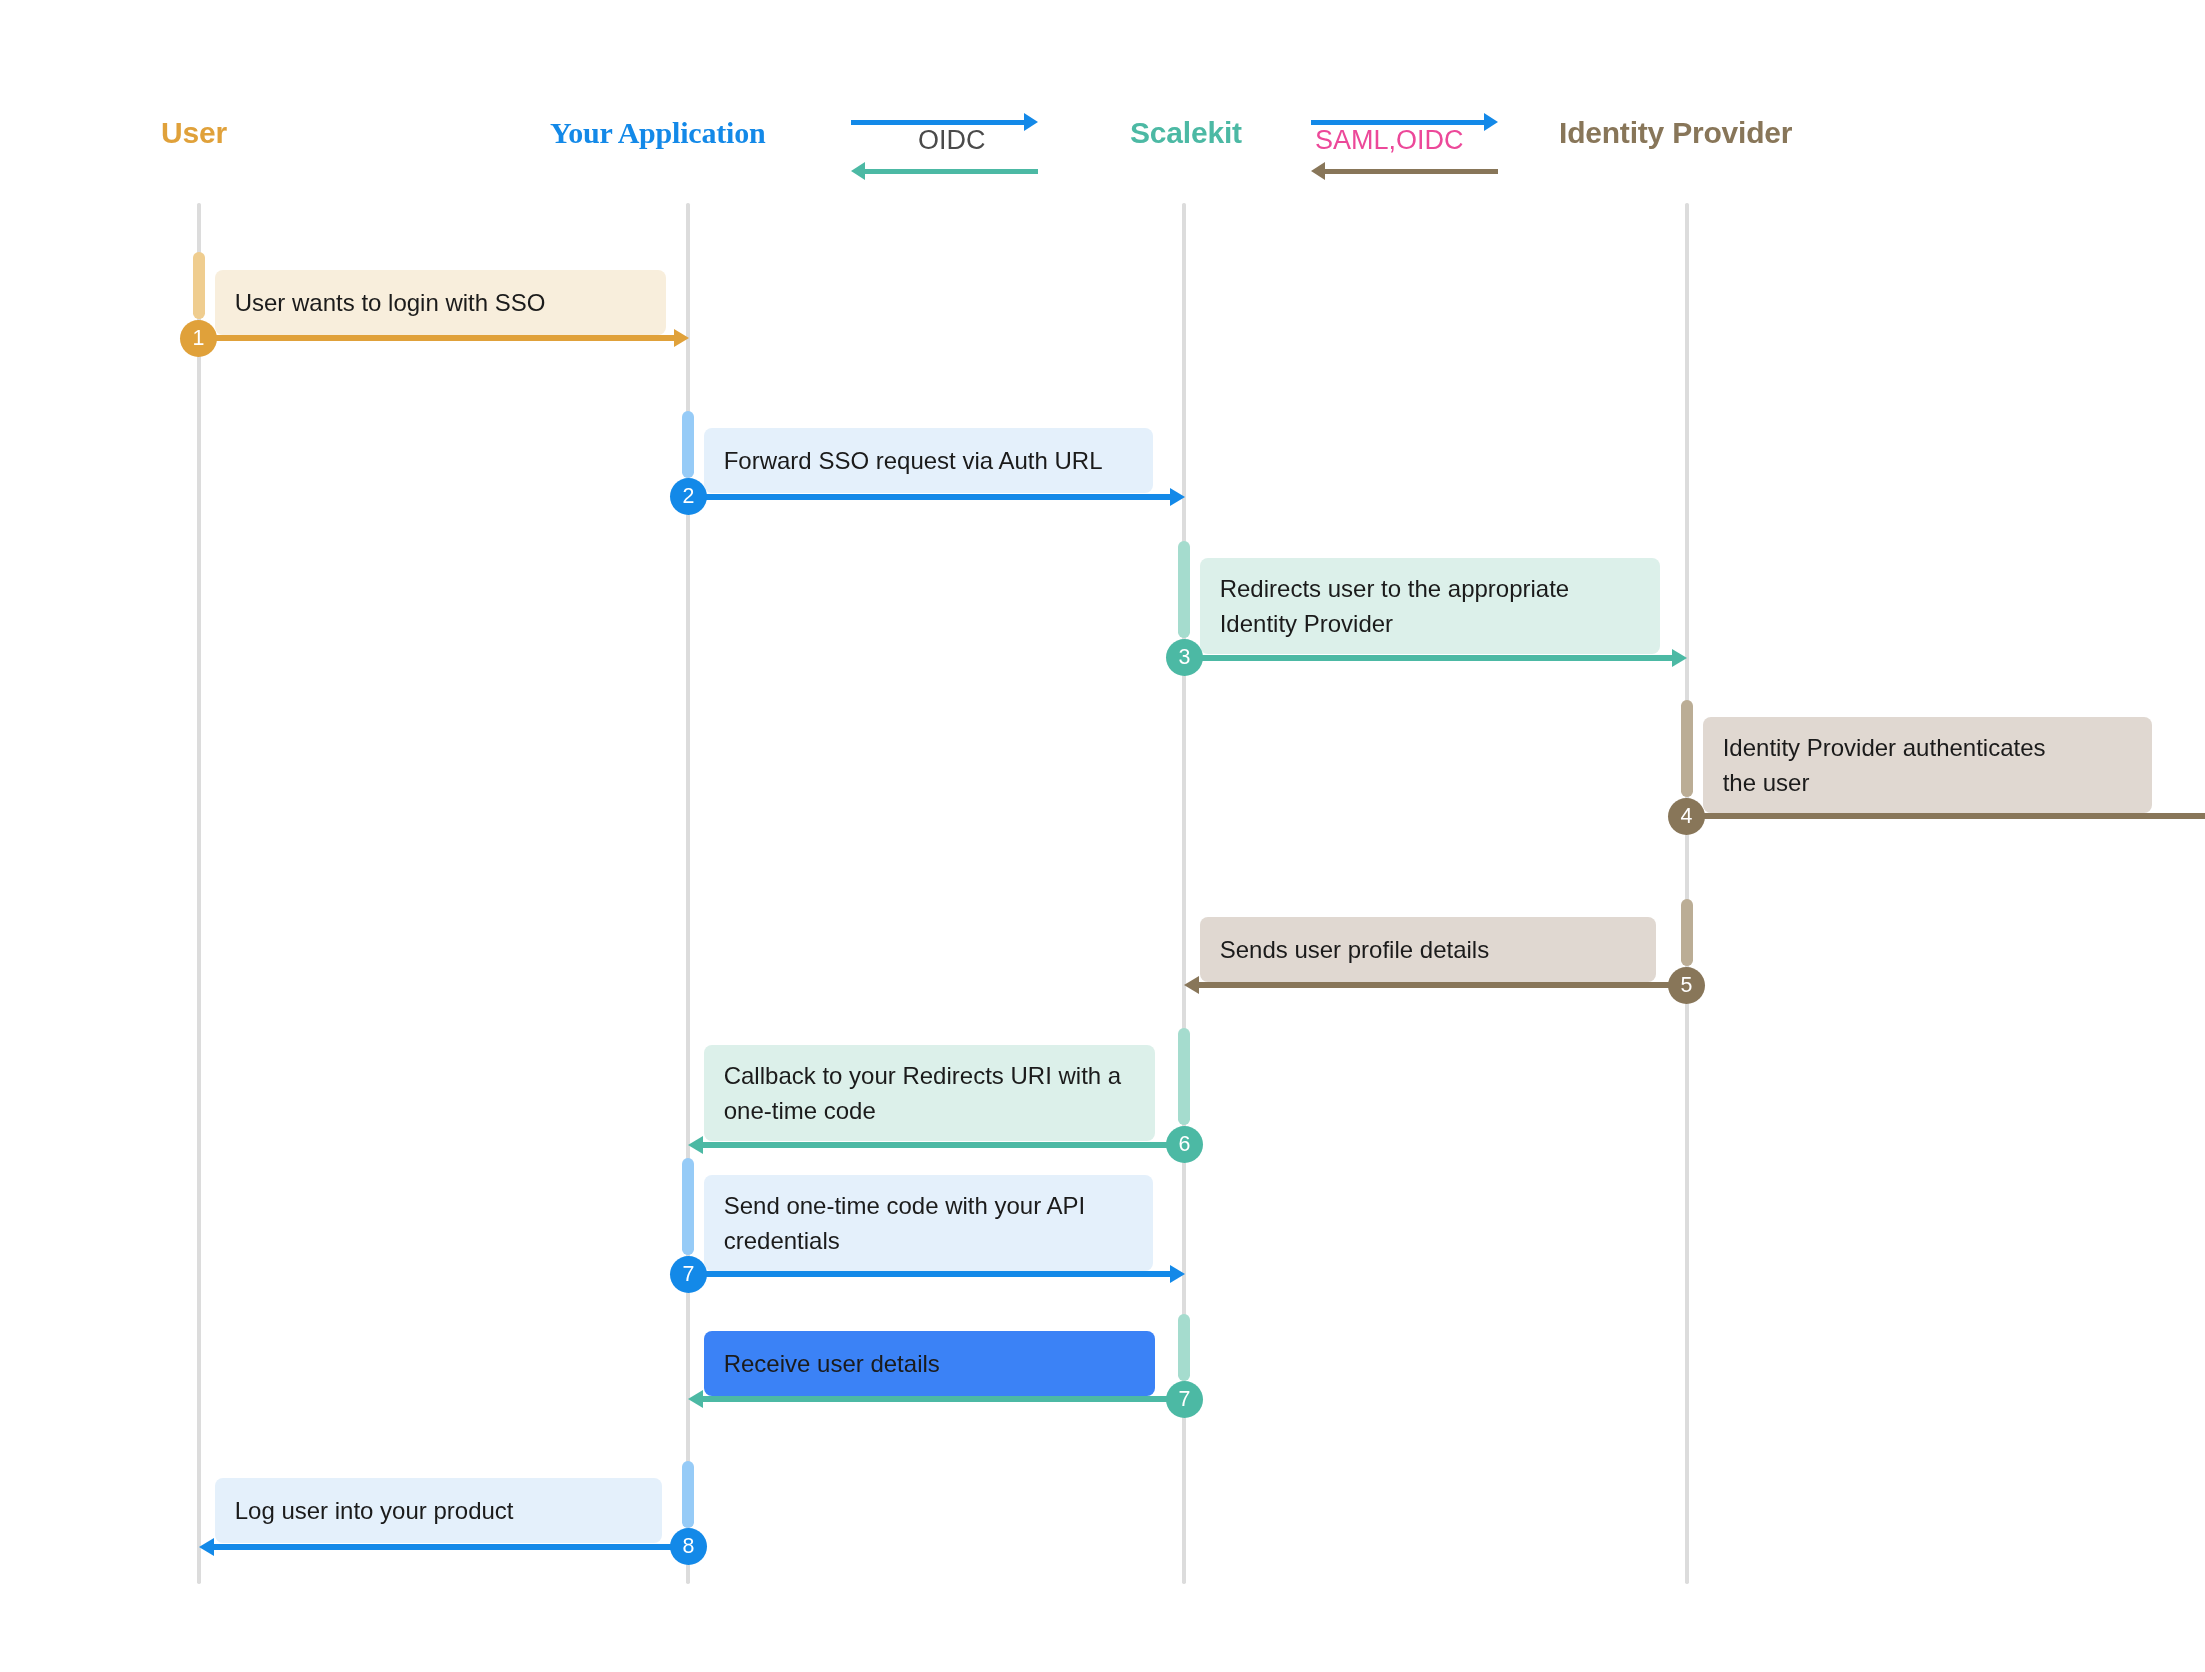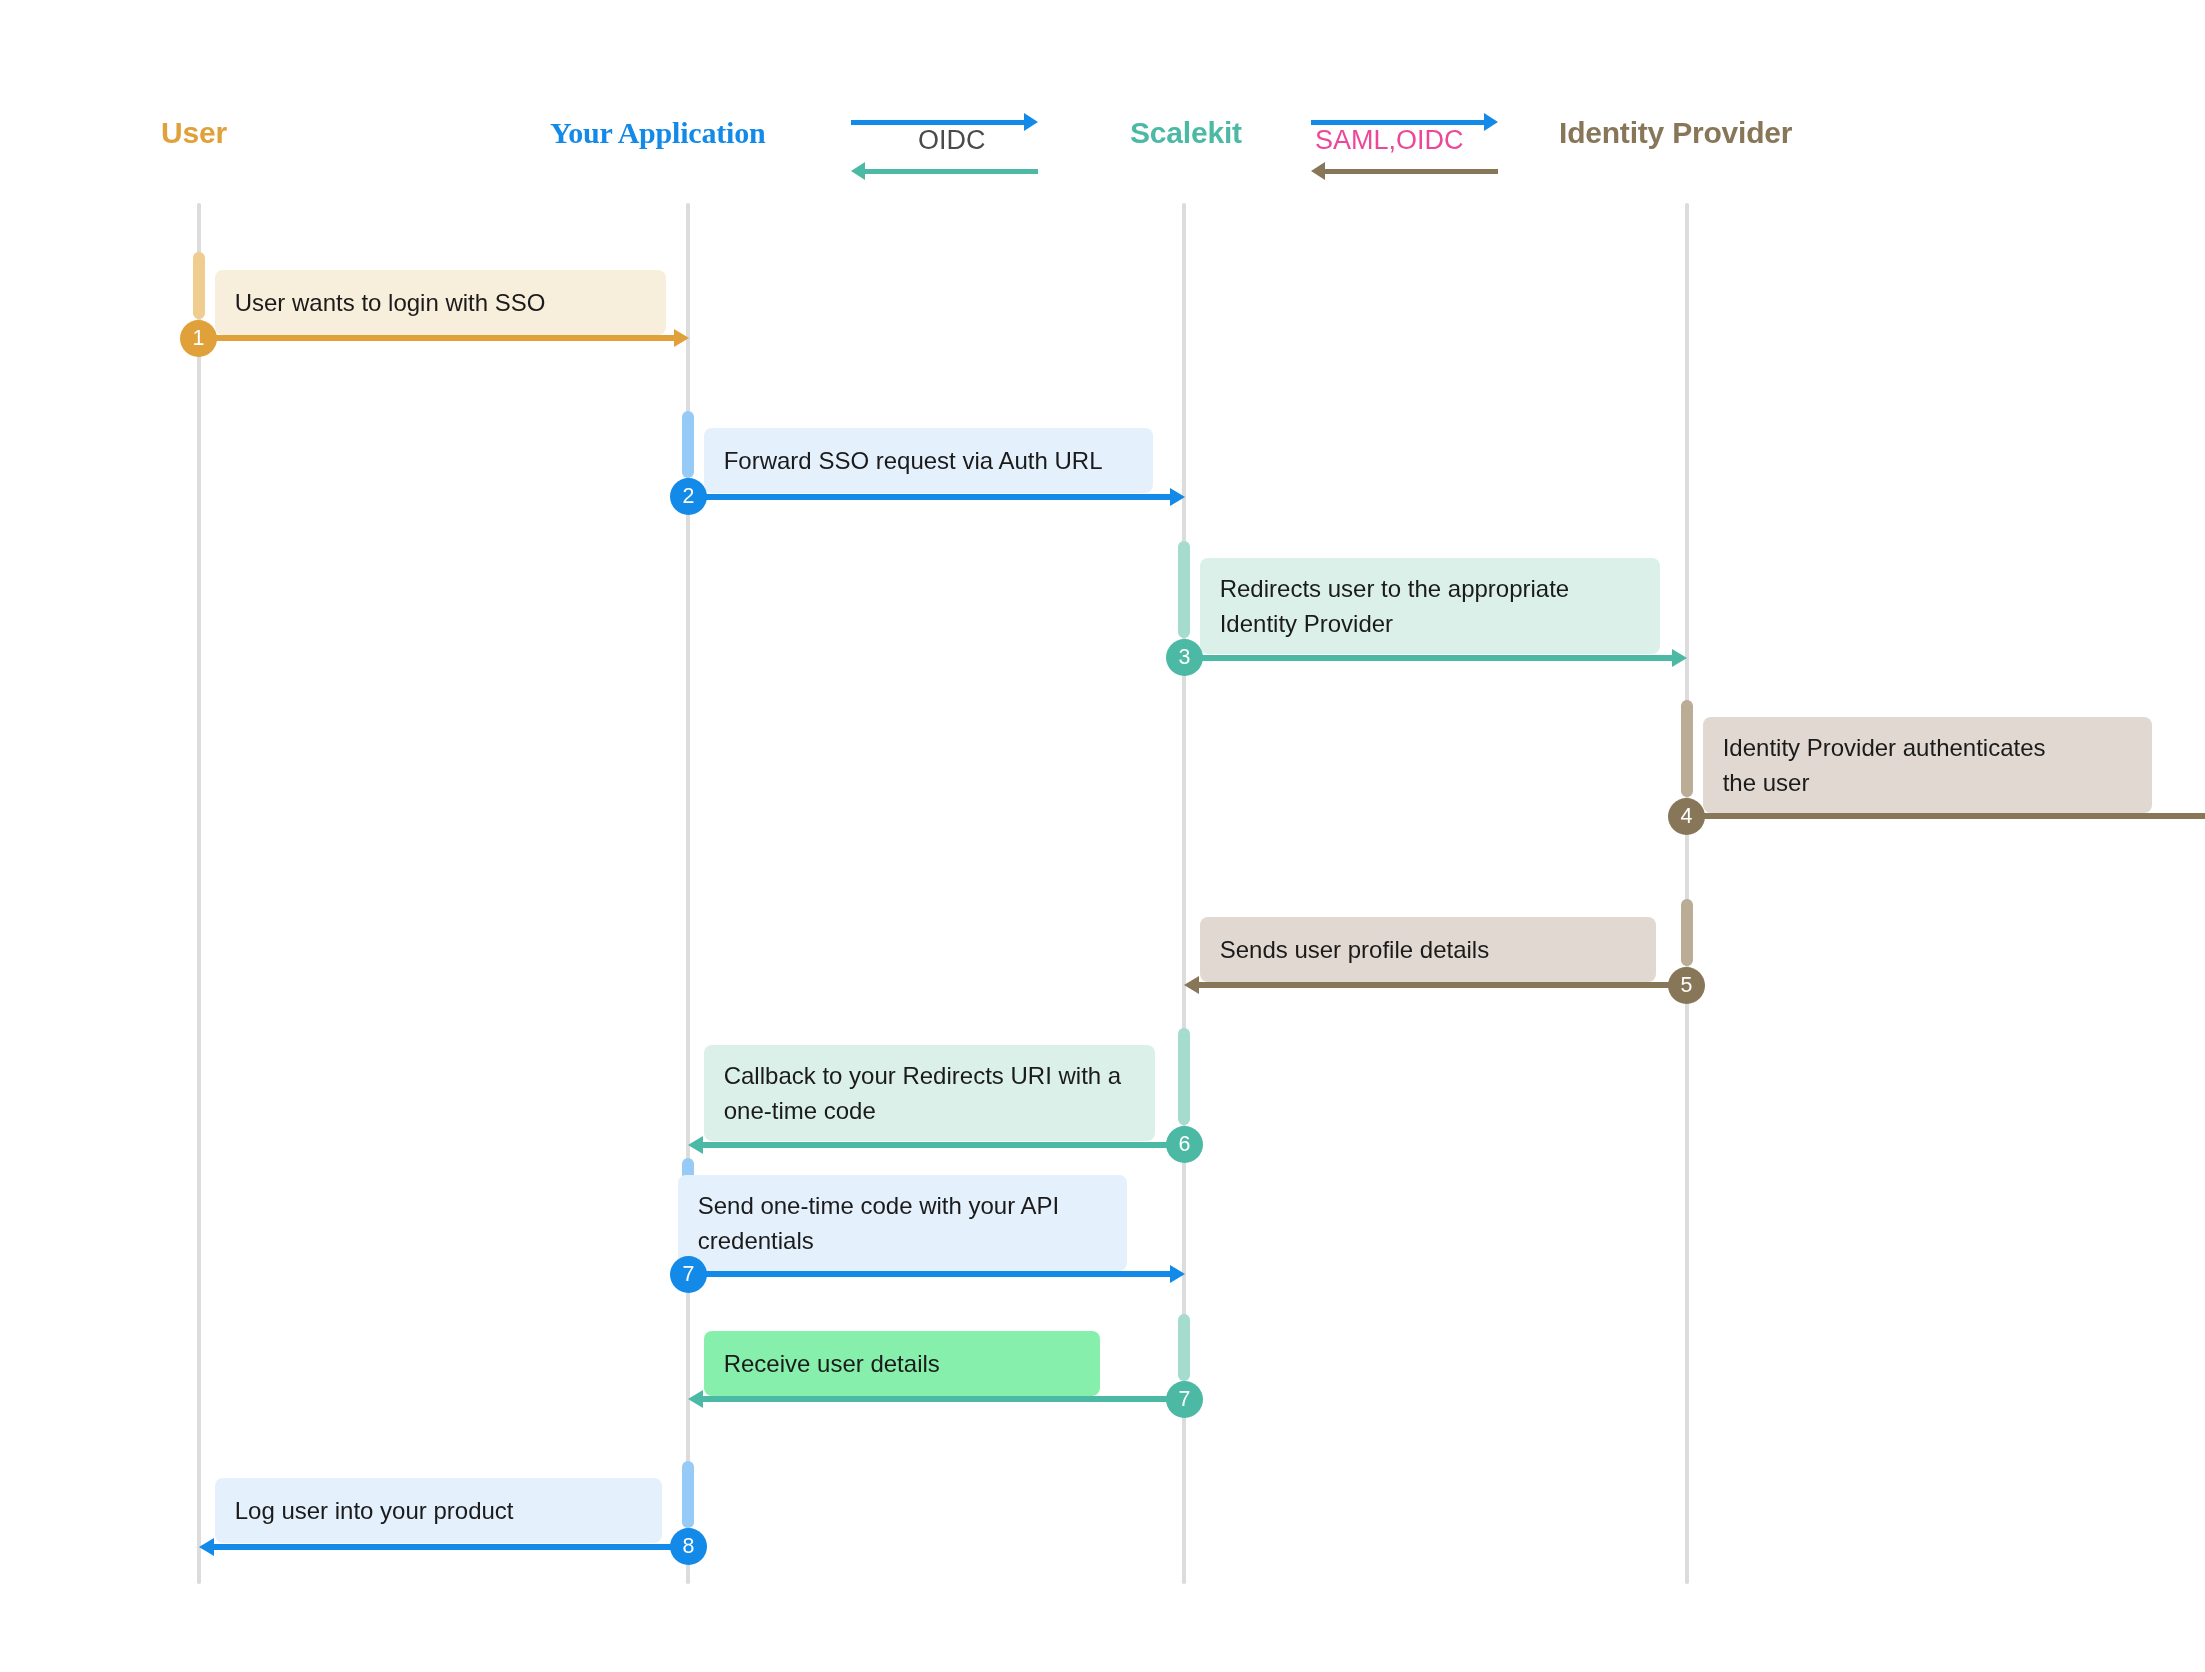--- a/index.html
+++ b/index.html
@@ -208,31 +208,31 @@
       <div class="msgbox" style="background: rgb(220, 240, 234); width: 451px; height: 96px; top: 1045px; left: 704px;">
         <div class="line" style="color: rgb(27, 27, 27);">Callback to your Redirects URI with a</div>
         <div class="line" style="color: rgb(27, 27, 27);">one-time code</div>
       </div>
       <div class="arrow left" style="top: 1136px; left: 688px; width: 496px;">
         <div class="shaft" style="background: rgb(76, 185, 164); left: 13.4px; width: 483px;"></div>
         <div class="head" style="left: 0px; border-right: 15px solid rgb(76, 185, 164);"></div>
       </div>
       <div class="badge" style="background: rgb(76, 185, 164); left: 1166px; top: 1126px;">6</div>
       <div class="activation" style="left: 682px; top: 1158px; height: 97px; background: rgb(150, 203, 247);"></div>
-      <div class="msgbox" style="background: rgb(228, 240, 251); width: 449px; height: 96px; top: 1175px; left: 678px;">
+      <div class="msgbox" style="background: rgb(228, 240, 251); width: 449px; height: 96px; top: 1175px; left: 704px;">
         <div class="line" style="color: rgb(27, 27, 27);">Send one-time code with your API</div>
         <div class="line" style="color: rgb(27, 27, 27);">credentials</div>
       </div>
       <div class="arrow right" style="top: 1265px; left: 688px; width: 496px;">
         <div class="shaft" style="background: rgb(19, 137, 232); left: 0px; width: 483px;"></div>
         <div class="head" style="left: 482px; border-left: 15px solid rgb(19, 137, 232);"></div>
       </div>
       <div class="badge" style="background: rgb(19, 137, 232); left: 670px; top: 1256px;">7</div>
       <div class="activation" style="left: 1178px; top: 1314px; height: 67px; background: rgb(165, 220, 206);"></div>
-      <div class="msgbox" style="background: #86efac; width: 396px; height: 65px; top: 1331px; left: 704px;">
+      <div class="msgbox" style="background: #3b82f6; width: 451px; height: 65px; top: 1331px; left: 704px;">
         <div class="line" style="color: rgb(27, 27, 27);">Receive user details</div>
       </div>
       <div class="arrow left" style="top: 1390px; left: 688px; width: 496px;">
         <div class="shaft" style="background: rgb(76, 185, 164); left: 13.4px; width: 483px;"></div>
         <div class="head" style="left: 0px; border-right: 15px solid rgb(76, 185, 164);"></div>
       </div>
       <div class="badge" style="background: rgb(76, 185, 164); left: 1166px; top: 1381px;">7</div>
       <div class="activation" style="left: 682px; top: 1461px; height: 67px; background: rgb(150, 203, 247);"></div>
       <div class="msgbox" style="background: rgb(228, 240, 251); width: 447px; height: 65px; top: 1478px; left: 215px;">
         <div class="line" style="color: rgb(27, 27, 27);">Log user into your product</div>

